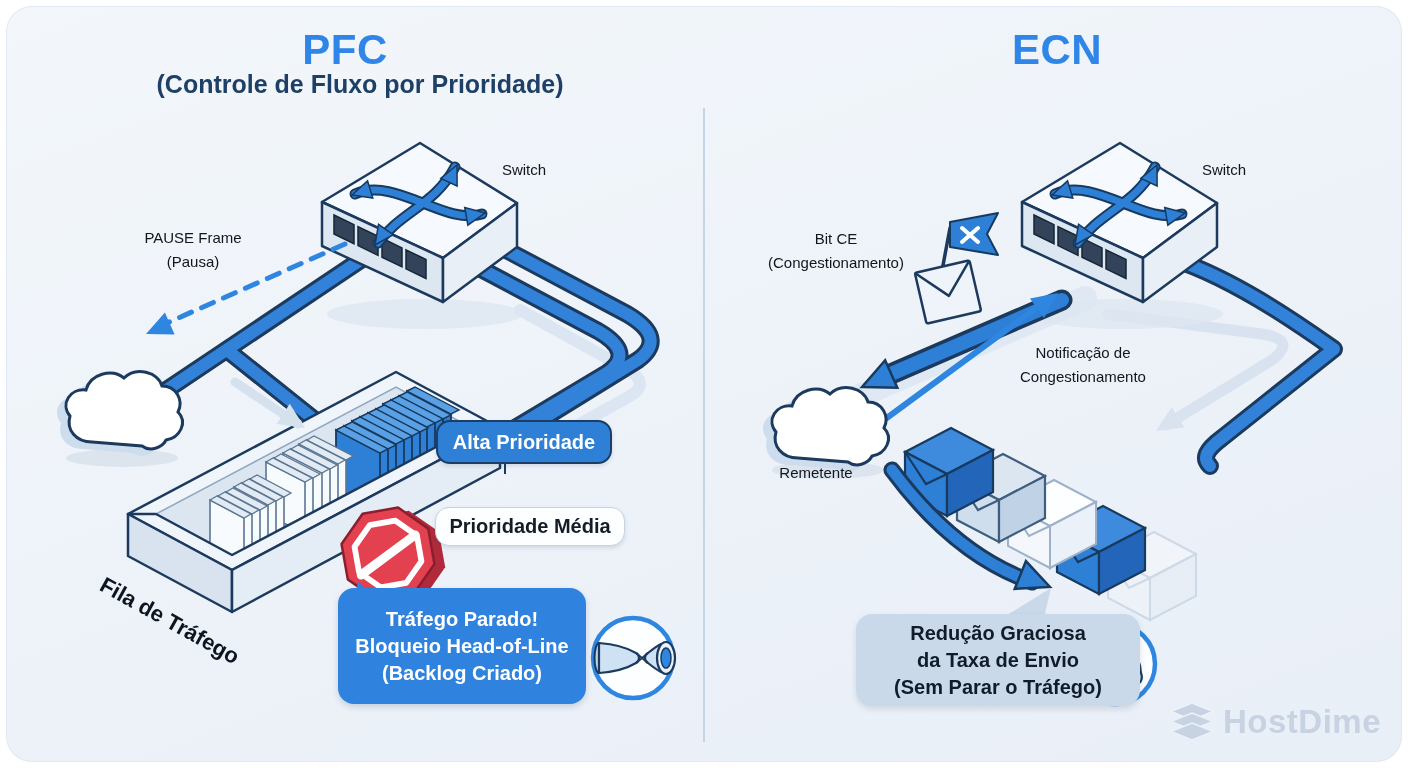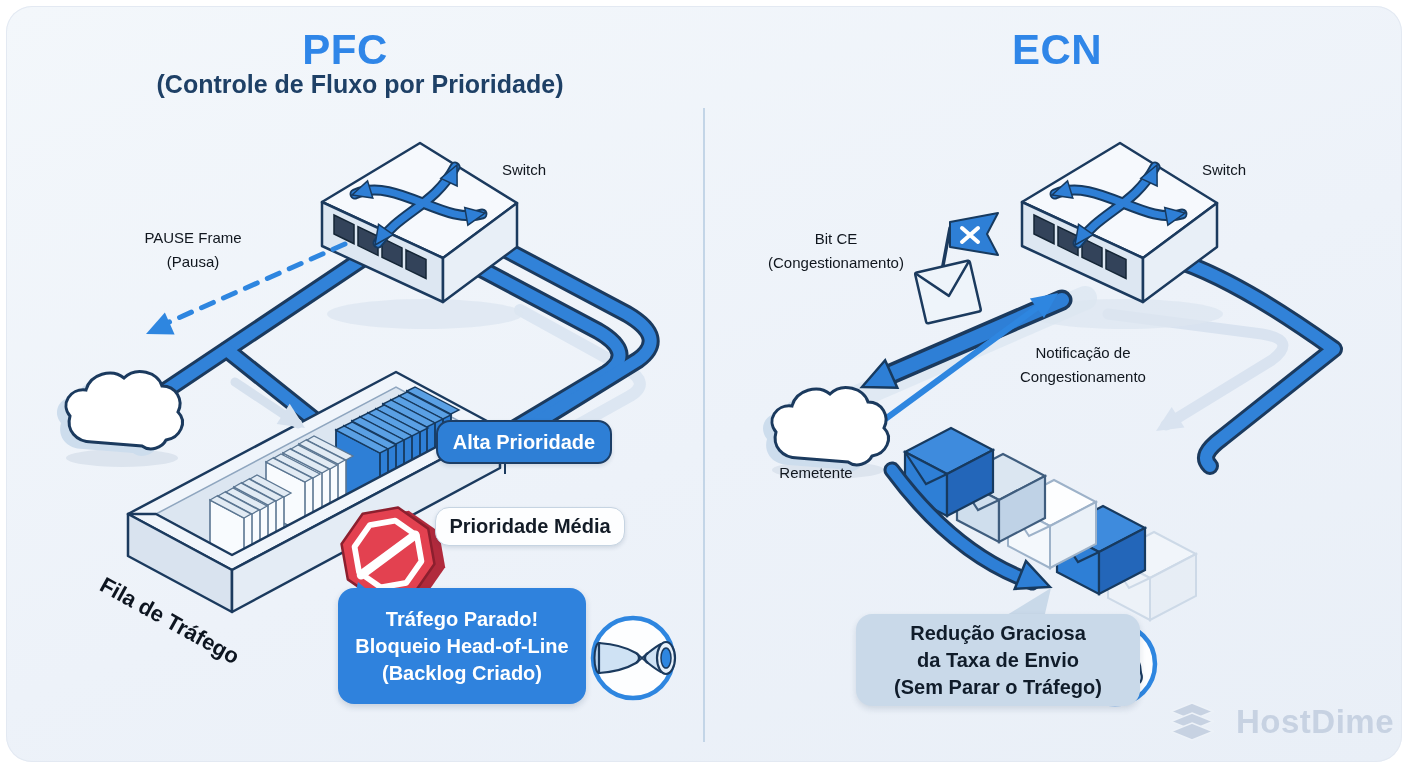--- a/index.html
+++ b/index.html
@@ -22,21 +22,21 @@
   .pill-plain{background:#fdfeff;color:#131c27;border:1.5px solid #c6d4e2;}
   .callout{position:absolute;display:flex;align-items:center;justify-content:center;
         border-radius:16px;white-space:pre-line;text-align:center;
         font-size:20px;line-height:27px;}
   .callout-left{background:#2f82dd;color:#ffffff;font-weight:700;
         box-shadow:0 3px 6px rgba(25,55,95,.18);}
   .callout-right{background:#c9d9e9;color:#101c2a;font-weight:600;
         box-shadow:0 3px 6px rgba(25,55,95,.14);}
   .rot-label{position:absolute;font-size:22px;font-weight:600;color:#0d1520;
         transform:rotate(29deg);transform-origin:0 0;white-space:nowrap;}
-  .watermark{position:absolute;display:flex;align-items:center;gap:22px;color:#c7d2e2;}
+  .watermark{position:absolute;display:flex;align-items:center;gap:9px;color:#c7d2e2;}
   .watermark .wm-text{font-size:33px;font-weight:700;letter-spacing:.5px;}
 </style>
 </head>
 <body>
 
 <div class="stage">
   <div class="card"></div>
 
   <svg class="art" width="1408" height="768" viewBox="0 0 1408 768" xmlns="http://www.w3.org/2000/svg">
     <defs>

